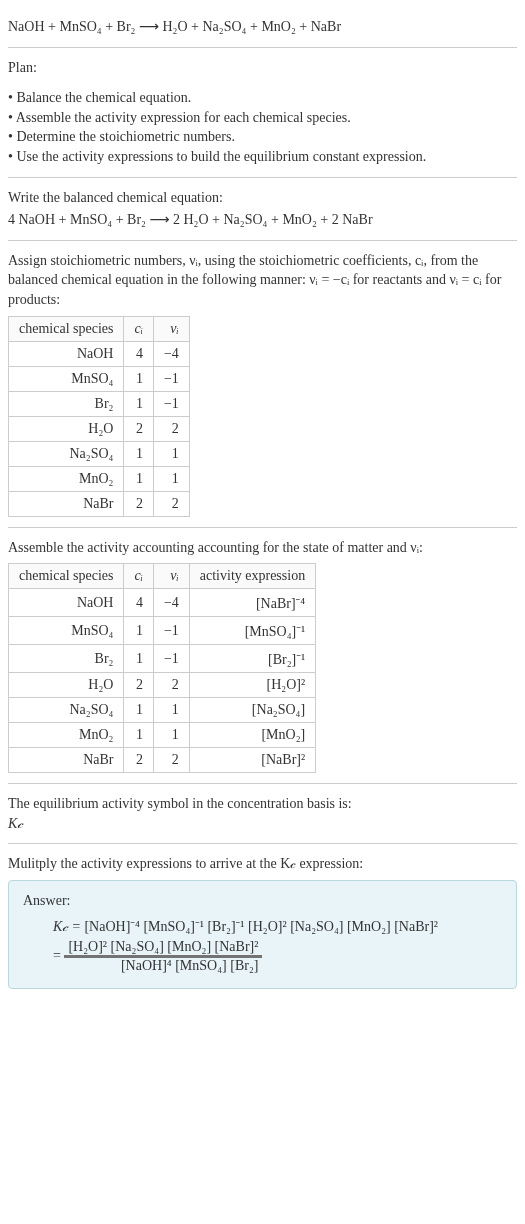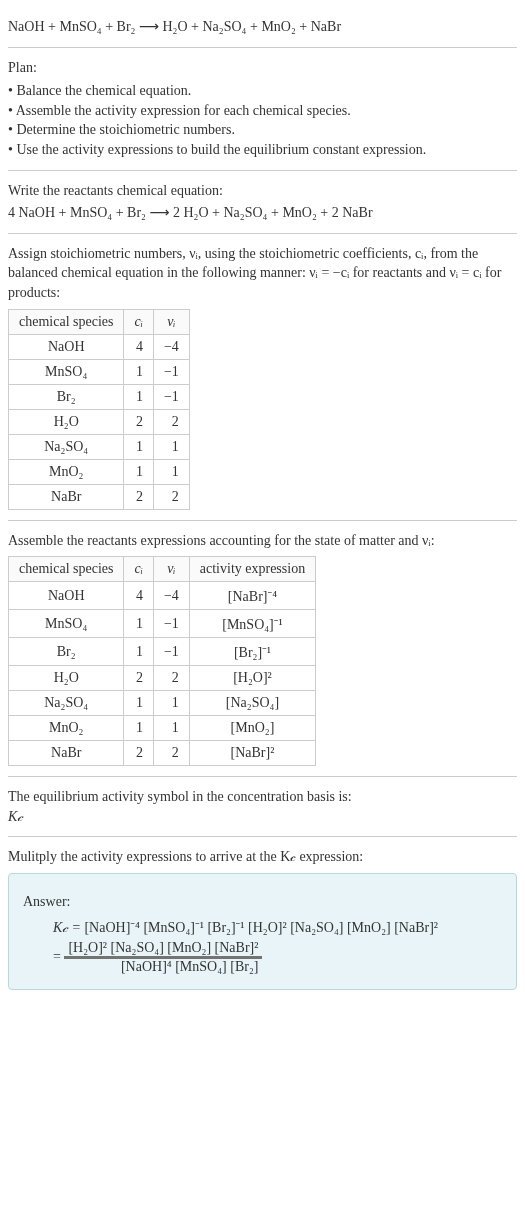--- a/index.html
+++ b/index.html
@@ -13,38 +13,38 @@
     }
     .section { padding: 6px 0; }
     .divider { border: none; border-top: 1px solid #ccc; margin: 4px 0; }
     p { line-height: 1.4; }
     .equation { margin-top: 3px; }
     .italic { font-style: italic; }
     table { border-collapse: collapse; margin-top: 6px; }
     th, td {
       border: 1px solid #ccc;
       padding: 4px 10px;
-      text-align: center;
+      text-align: right;
       font-weight: normal;
     }
     th { background: #fafafa; }
     td.num { text-align: right; }
     .answer-box {
       background: #e8f4f8;
       border: 1px solid #b8d8e0;
       border-radius: 4px;
       padding: 10px 14px;
       margin-top: 6px;
     }
-    .answer-box .label { margin-bottom: 5px; margin-top: 8px; }
+    .answer-box .label { margin-bottom: 5px; }
     .kc-line { padding-left: 30px; margin-bottom: 4px; }
     .frac { display: inline-block; vertical-align: middle; text-align: center; }
     .frac .num { display: block; border-bottom: 3px solid #737373; padding: 0 4px; }
     .frac .den { display: block; padding: 0 4px; text-align: right; }
-    .plan-list { margin-top: 4px; }
+    .plan-list { margin-top: 11px; }
     .plan-list div { line-height: 1.4; }
   </style>
 </head>
 <body>
 
 <div class="section">
   <p class="equation">NaOH + MnSO₄ + Br₂ ⟶ H₂O + Na₂SO₄ + MnO₂ + NaBr</p>
 </div>
 
 <hr class="divider">
@@ -55,21 +55,21 @@
     <div>• Balance the chemical equation.</div>
     <div>• Assemble the activity expression for each chemical species.</div>
     <div>• Determine the stoichiometric numbers.</div>
     <div>• Use the activity expressions to build the equilibrium constant expression.</div>
   </div>
 </div>
 
 <hr class="divider">
 
 <div class="section">
-  <p>Write the reactants chemical equation:</p>
+  <p>Write the balanced chemical equation:</p>
   <p class="equation">4 NaOH + MnSO₄ + Br₂ ⟶ 2 H₂O + Na₂SO₄ + MnO₂ + 2 NaBr</p>
 </div>
 
 <hr class="divider">
 
 <div class="section">
   <p>Assign stoichiometric numbers, νᵢ, using the stoichiometric coefficients, cᵢ, from the balanced chemical equation in the following manner: νᵢ = −cᵢ for reactants and νᵢ = cᵢ for products:</p>
   <table>
     <tbody>
         <tr>
@@ -112,21 +112,21 @@
           <td class="num">2</td>
           <td class="num">2</td>
         </tr>
   </tbody>
     </table>
 </div>
 
 <hr class="divider">
 
 <div class="section">
-  <p>Assemble the reactants expressions accounting for the state of matter and νᵢ:</p>
+  <p>Assemble the activity accounting accounting for the state of matter and νᵢ:</p>
   <table>
     <tbody>
         <tr>
       <th>chemical species</th>
       <th class="italic">cᵢ</th>
       <th class="italic">νᵢ</th>
       <th>activity expression</th>
     </tr>
     <tr>
           <td>NaOH</td>

